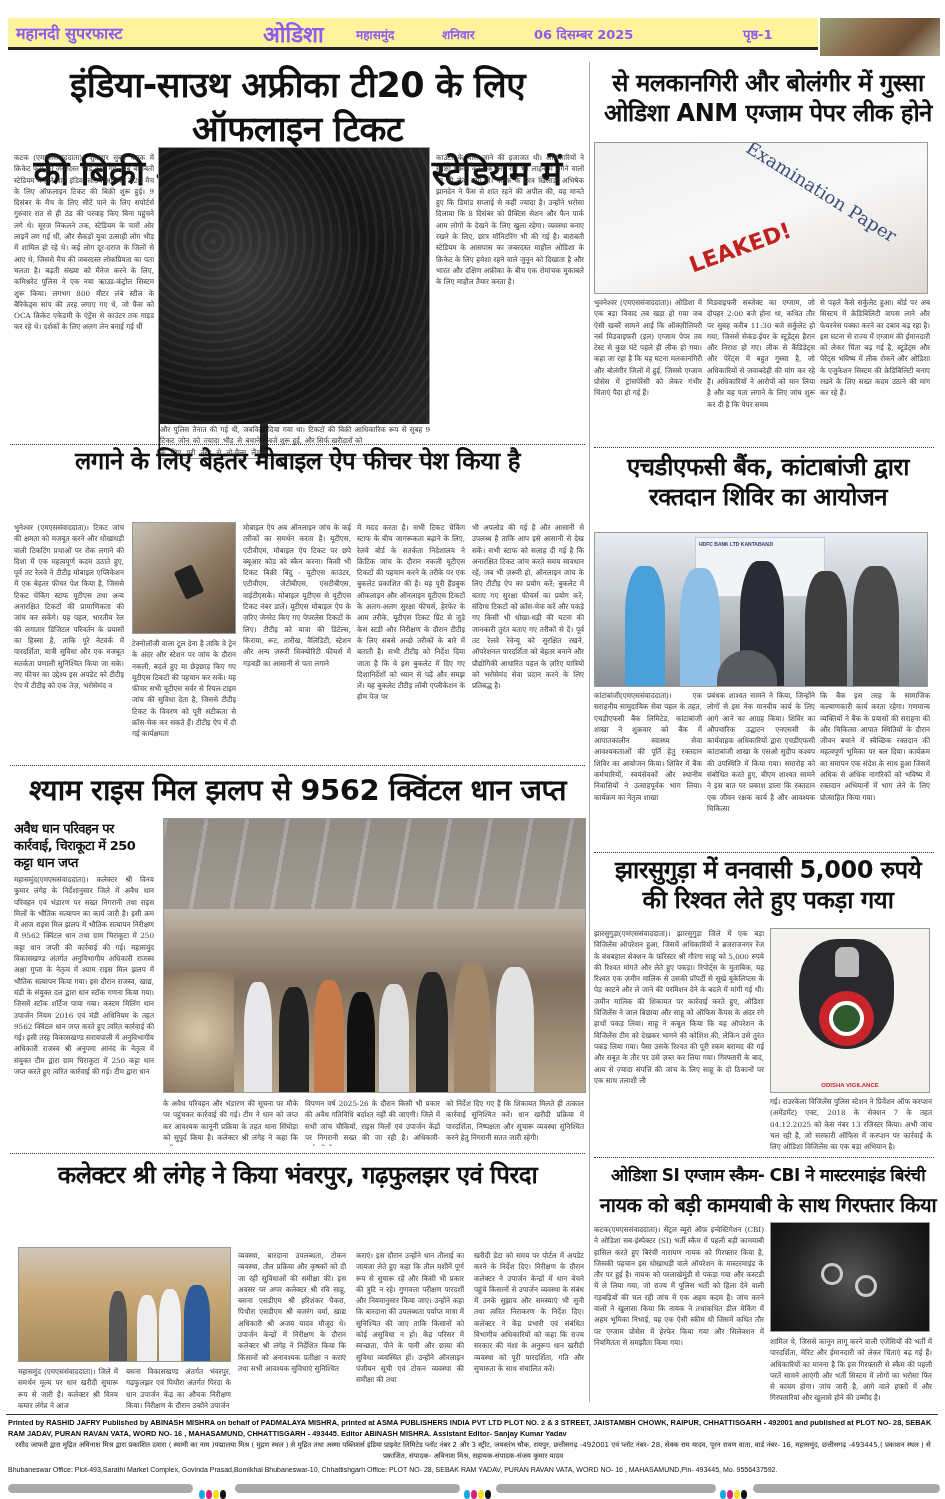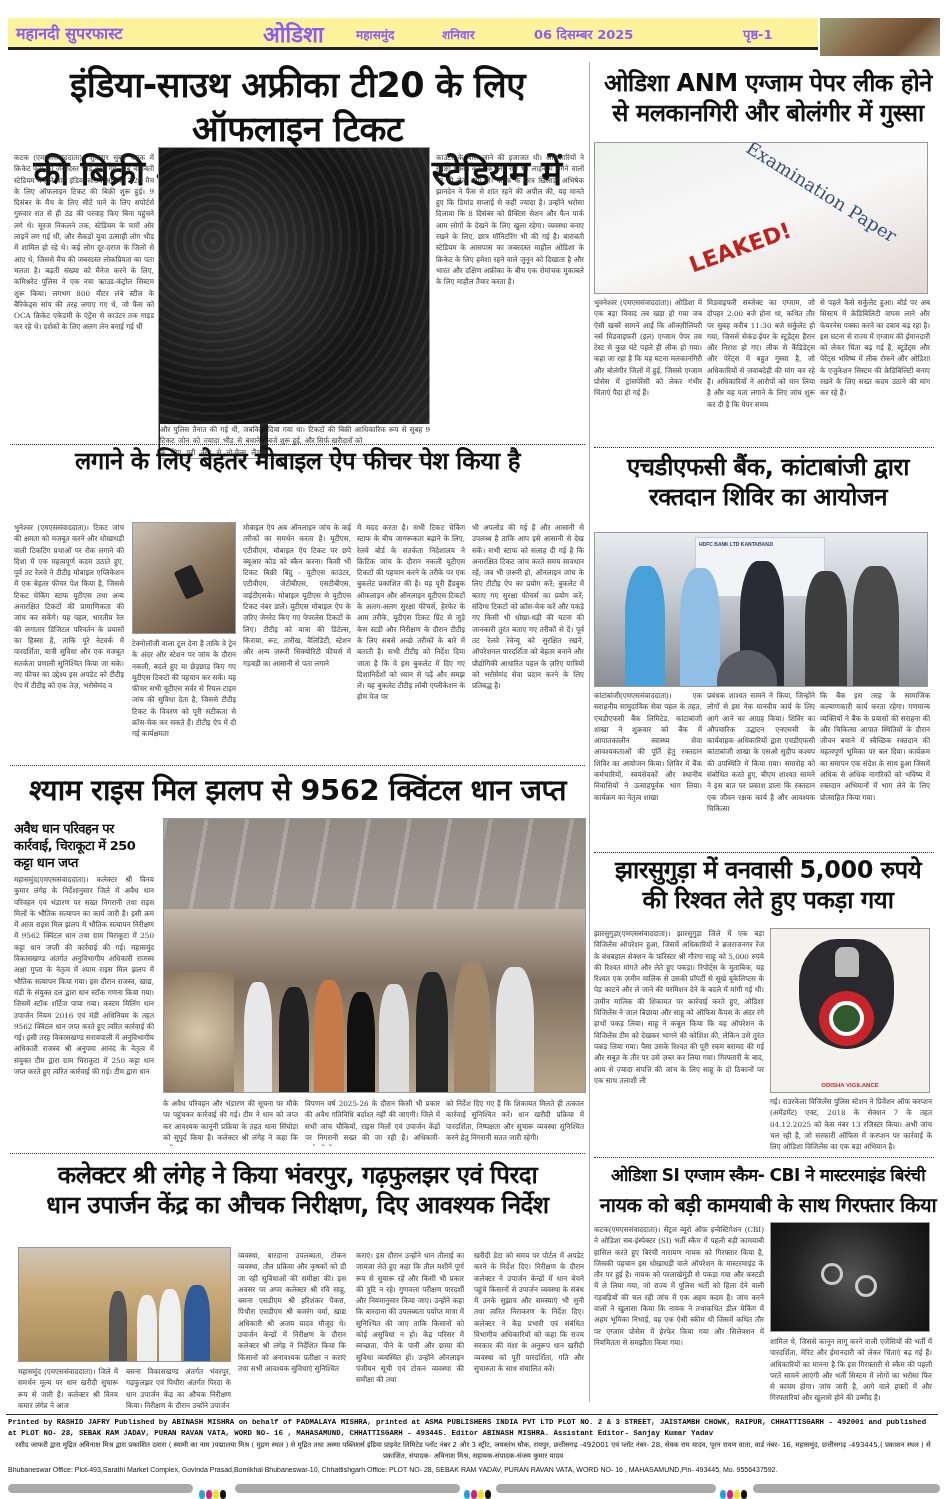--- a/index.html
+++ b/index.html
@@ -26,21 +26,21 @@
   .blood { background: linear-gradient(180deg,#e8ebef 0%,#c7ccd3 40%,#8a8f96 100%); }
   .rice { background: linear-gradient(180deg,#9a8f84 0%,#c9bfb2 30%,#7f6f5f 60%,#b7a58a 100%); }
   .vigil { background: #f4f2ee; }
   .cuffs { background: radial-gradient(circle at 50% 50%, #555 0%, #222 60%, #111 100%); }
   .collect { background: linear-gradient(180deg,#d0c6b8 0%,#c9a978 40%,#a68a5c 100%); }
   .rule { border-top: 1px dotted #333; }
   .solid-rule { border-top: 1px solid #333; }
   .vline { border-left: 1px solid #aaa; }
   .caption-inline { position: absolute; font-family: "DejaVu Sans", sans-serif; font-size: 16px; font-weight: bold; color: #c0201e; transform: rotate(-20deg); }
   .exam-text { position: absolute; font-family: "DejaVu Serif", serif; font-size: 18px; color: #3b4d7a; transform: rotate(32deg); }
-  .footer-en { font-family: Liberation Mono, monospace; font-size: 7.4px; font-weight: bold; color: #111; line-height: 11px; }
+  .footer-en { font-family: Liberation Sans, sans-serif; font-size: 7.4px; font-weight: bold; color: #111; line-height: 11px; }
   .footer-hi { font-family: "DejaVu Sans", sans-serif; font-size: 7px; color: #111; line-height: 11px; text-align: center; }
   .footer-office { font-family: "Liberation Sans", sans-serif; font-size: 7px; color: #111; }
   .regbar { height: 9px; border-radius: 5px; background: #aaa; }
   .dot { width: 6px; height: 9px; border-radius: 50%; display: inline-block; margin-right: 1px; }
   .badge-shield { position: absolute; left: 78px; top: 20px; width: 95px; height: 110px; background: #2a2a2e; border-radius: 40% 40% 50% 50%; }
   .badge-ring { position: absolute; left: 100px; top: 68px; width: 55px; height: 55px; border-radius: 50%; background: #c8242a; }
   .badge-ring::after { content: ""; position: absolute; left: 14px; top: 14px; width: 27px; height: 27px; border-radius: 50%; background: #2f5a2e; box-shadow: 0 0 0 4px #fff; }
   .person { position: absolute; bottom: 0; border-radius: 40% 40% 0 0; }
 </style>
 </head>
@@ -60,22 +60,22 @@
   <div>इंडिया-साउथ अफ्रीका टी20 के लिए ऑफलाइन टिकट</div>
   <div>की बिक्री शुरू होने पर बाराबती स्टेडियम में भारी भीड़</div>
 </div>
 <div class="abs body-text" style="left:14px;top:152px;width:140px;height:290px;">कटक (एमएससंवाददाता)। शुक्रवार सुबह कटक में क्रिकेट फैंस की जबरदस्त भीड़ देखी गई, जब बाराबती स्टेडियम में होने वाले इंडिया-साउथ अफ्रीका टी20 मैच के लिए ऑफलाइन टिकट की बिक्री शुरू हुई। 9 दिसंबर के मैच के लिए सीटें पाने के लिए सपोर्टर्स गुरुवार रात से ही ठंड की परवाह किए बिना पहुंचने लगे थे। सूरज निकलने तक, स्टेडियम के चारों ओर लाइनें लग गई थीं, और सैकड़ों युवा उत्साही लोग भीड़ में शामिल हो रहे थे। कई लोग दूर-दराज के जिलों से आए थे, जिससे मैच की जबरदस्त लोकप्रियता का पता चलता है। बढ़ती संख्या को मैनेज करने के लिए, कमिश्नरेट पुलिस ने एक नया ऋाउड-कंट्रोल सिस्टम शुरू किया। लगभग 800 मीटर लंबे स्टील के बैरिकेड्स सांप की तरह लगाए गए थे, जो फैंस को OCA क्रिकेट एकेडमी के एंट्रेंस से काउंटर तक गाइड कर रहे थे। दर्शकों के लिए अलग लेन बनाई गई थीं</div>
 <div class="abs photo crowd" style="left:158px;top:147px;width:272px;height:312px;"></div>
 <div class="abs body-text" style="left:160px;top:424px;width:100px;height:34px;background:#fff;">और पुलिस तैनात की गई थी, जबकि टिकट जोन को ज्यादा भीड़ से बचाने के लिए पूरी तरह से नो-मैन्स लैंड घोषित कर</div>
 <div class="abs body-text" style="left:268px;top:424px;width:162px;height:34px;background:#fff;">दिया गया था। टिकटों की बिक्री आधिकारिक रूप से सुबह 9 बजे शुरू हुई, और सिर्फ खरीदारों को</div>
 <div class="abs body-text" style="left:436px;top:152px;width:148px;height:290px;">काउंटर के पास जाने की इजाजत थी। अधिकारियों ने सुरक्षा पक्का करने के लिए रात भर लाइन में लगने वालों पर भी रोक लगा दी। कटक के छात्र खिलाड़ी अभिषेक झानदेन ने फैंस से शांत रहने की अपील की, यह मानते हुए कि डिमांड सप्लाई से कहीं ज्यादा है। उन्होंने भरोसा दिलाया कि 8 दिसंबर को प्रैक्टिस सेशन और फैन पार्क आम लोगों के देखने के लिए खुला रहेगा। व्यवस्था बनाए रखने के लिए, छात्र मॉनिटरिंग भी की गई है। बाराबती स्टेडियम के आसपास का जबरदस्त माहौल ओडिशा के क्रिकेट के लिए हमेशा रहने वाले जुनून को दिखाता है और भारत और दक्षिण अफ्रीका के बीच एक रोमांचक मुकाबले के लिए माहौल तैयार करता है।</div>
 
 <div class="abs headline h-med" style="left:594px;top:68px;width:348px;">
+  <div>से मलकानगिरी और बोलंगीर में गुस्सा</div>
   <div>ओडिशा ANM एग्जाम पेपर लीक होने</div>
-  <div>से मलकानगिरी और बोलंगीर में गुस्सा</div>
 </div>
 <div class="abs photo leaked" style="left:594px;top:142px;width:334px;height:152px;">
   <span class="exam-text" style="left:140px;top:38px;">Examination Paper</span>
   <span class="caption-inline" style="left:92px;top:92px;font-size:22px;">LEAKED!</span>
 </div>
 <div class="abs body-text" style="left:594px;top:297px;width:108px;height:142px;">भुवनेश्वर (एमएससंवाददाता)। ओडिशा में एक बड़ा विवाद तब खड़ा हो गया जब ऐसी खबरें सामने आईं कि ऑक्ज़ीलियरी नर्स मिडवाइफरी (इल) एग्जाम पेपर तय टेस्ट से कुछ घंटे पहले ही लीक हो गया। कहा जा रहा है कि यह घटना मलकानगिरी और बोलंगीर जिलों में हुई, जिससे एग्जाम प्रोसेस में ट्रांसपेरेंसी को लेकर गंभीर चिंताएं पैदा हो गई हैं।</div>
 <div class="abs body-text" style="left:707px;top:297px;width:108px;height:142px;">मिडवाइफरी सब्जेक्ट का एग्जाम, जो दोपहर 2:00 बजे होना था, कथित तौर पर सुबह करीब 11:30 बजे सर्कुलेट हो गया, जिससे सेकंड-ईयर के स्टूडेंट्स हैरान और निराश हो गए। लीक से कैंडिडेट्स और पेरेंट्स में बहुत गुस्सा है, जो अधिकारियों से जवाबदेही की मांग कर रहे हैं। अधिकारियों ने आरोपों को मान लिया है और यह पता लगाने के लिए जांच शुरू कर दी है कि पेपर समय</div>
 <div class="abs body-text" style="left:820px;top:297px;width:110px;height:142px;">से पहले कैसे सर्कुलेट हुआ। बोर्ड पर अब सिस्टम में क्रेडिबिलिटी वापस लाने और फेयरनेस पक्का करने का दबाव बढ़ रहा है। इस घटना से राज्य में एग्जाम की ईमानदारी को लेकर चिंता बढ़ गई है, स्टूडेंट्स और पेरेंट्स भविष्य में लीक रोकने और ओडिशा के एजुकेशन सिस्टम की क्रेडिबिलिटी बनाए रखने के लिए सख्त कदम उठाने की मांग कर रहे हैं।</div>
 
 <div class="abs rule" style="left:10px;top:444px;width:575px;"></div>
@@ -157,21 +157,20 @@
 </div>
 <div class="abs body-text" style="left:594px;top:1224px;width:170px;height:182px;">कटक(एमएससंवाददाता)। सेंट्रल ब्यूरो ऑफ़ इन्वेस्टिगेशन (CBI) ने ओडिशा सब-इंस्पेक्टर (SI) भर्ती स्कैम में पहली बड़ी कामयाबी हासिल करते हुए बिरंची नारायण नायक को गिरफ्तार किया है, जिसकी पहचान इस धोखाधड़ी वाले ऑपरेशन के मास्टरमाइंड के तौर पर हुई है। नायक को परलाखेमुंडी से पकड़ा गया और कस्टडी में ले लिया गया, जो राज्य में पुलिस भर्ती को हिला देने वाली गड़बड़ियों की चल रही जांच में एक अहम कदम है। जांच करने वालों ने खुलासा किया कि नायक ने तथाकथित डील मेकिंग में अहम भूमिका निभाई, यह एक ऐसी स्कीम थी जिसमें कथित तौर पर एग्जाम प्रोसेस में हेरफेर किया गया और सिलेक्शन में नियमितता से समझौता किया गया।</div>
 <div class="abs photo cuffs" style="left:770px;top:1222px;width:160px;height:110px;">
   <div style="position:absolute;left:50px;top:40px;width:22px;height:22px;border:3px solid #ccc;border-radius:50%;"></div>
   <div style="position:absolute;left:84px;top:52px;width:22px;height:22px;border:3px solid #ccc;border-radius:50%;"></div>
 </div>
 <div class="abs body-text" style="left:770px;top:1336px;width:162px;height:70px;">शामिल थे, जिससे कानून लागू करने वाली एजेंसियों की भर्ती में पारदर्शिता, मेरिट और ईमानदारी को लेकर चिंताएं बढ़ गई हैं। अधिकारियों का मानना है कि इस गिरफ्तारी से स्कैम की पहली परतें सामने आएंगी और भर्ती सिस्टम में लोगों का भरोसा फिर से कायम होगा। जांच जारी है, आगे वाले हफ्तों में और गिरफ्तारियां और खुलासे होने की उम्मीद है।</div>
 
 <div class="abs headline h-med" style="left:10px;top:1160px;width:575px;">
   <div>कलेक्टर श्री लंगेह ने किया भंवरपुर, गढ़फुलझर एवं पिरदा</div>
-  <div>धान उपार्जन केंद्र का औचक निरीक्षण, दिए आवश्यक निर्देश</div>
 </div>
 <div class="abs photo collect" style="left:18px;top:1247px;width:213px;height:115px;">
   <div class="person" style="left:90px;width:18px;height:70px;background:#555;"></div>
   <div class="person" style="left:118px;width:20px;height:66px;background:#eee;"></div>
   <div class="person" style="left:140px;width:22px;height:72px;background:#f0f0f0;"></div>
   <div class="person" style="left:165px;width:26px;height:76px;background:#2f5b9a;"></div>
 </div>
 <div class="abs body-text" style="left:18px;top:1366px;width:100px;height:42px;">महासमुंद (एमएससंवाददाता)। जिले में समर्थन मूल्य पर धान खरीदी सुचारू रूप से जारी है। कलेक्टर श्री विनय कुमार लंगेह ने आज</div>
 <div class="abs body-text" style="left:126px;top:1366px;width:105px;height:42px;">बसना विकासखण्ड अंतर्गत भंवरपुर, गढ़फुलझर एवं पिथौरा अंतर्गत पिरदा के धान उपार्जन केंद्र का औचक निरीक्षण किया। निरीक्षण के दौरान उन्होंने उपार्जन</div>
 <div class="abs body-text" style="left:238px;top:1250px;width:108px;height:158px;">व्यवस्था, बारदाना उपलब्धता, टोकन व्यवस्था, तौल प्रक्रिया और कृषकों को दी जा रही सुविधाओं की समीक्षा की। इस अवसर पर अपर कलेक्टर श्री रवि साहू, बसना एसडीएम श्री हरिशंकर पैकरा, पिथौरा एसडीएम श्री बजरंग वर्मा, खाद्य अधिकारी श्री अजय यादव मौजूद थे। उपार्जन केन्द्रों में निरीक्षण के दौरान कलेक्टर श्री लंगेह ने निर्देशित किया कि किसानों को अनावश्यक प्रतीक्षा न कराएं तथा सभी आवश्यक सुविधाएं सुनिश्चित</div>

